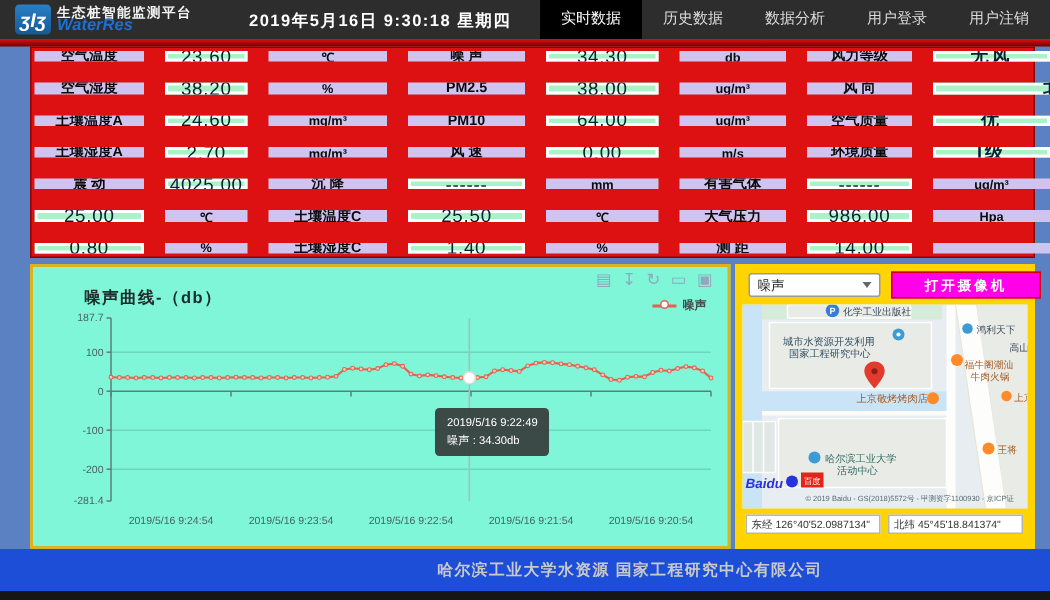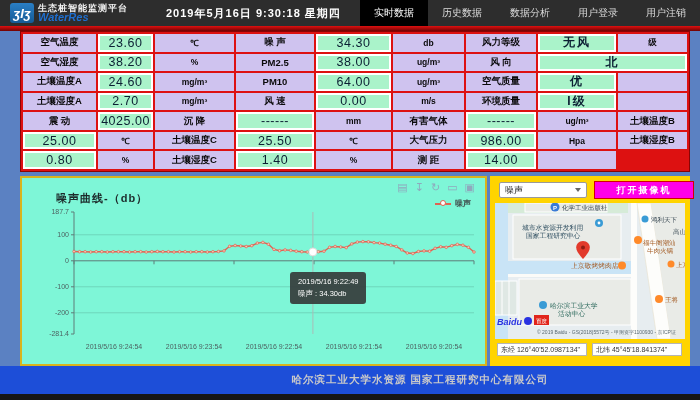--- a/index.html
+++ b/index.html
@@ -20,21 +20,21 @@
   .main-nav { margin-left:auto; display:flex; height:26px; }
   .nav-item { color:#dcdcdc; font-size:10px; line-height:26px; padding:0 14px; cursor:pointer; }
   .nav-item.active { background:#000; color:#fff; }
 
   .red-divider { position:absolute; left:0; top:26px; width:700px; height:5px;
     background:linear-gradient(#e01010,#6e0303); }
 
   
   .sensor-table { position:absolute; left:20px; top:31px; width:670px; height:141px;
     background:#dd1111; border:1px solid #8a0404; padding:2px;
-    display:grid; gap:2px;
+    display:grid; gap:14px;
     grid-template-columns:73px 55px 79px 78px 75px 71px 70px 78px 69px;
     grid-template-rows:repeat(7,1fr); }
   .cell { display:flex; align-items:center; justify-content:center; overflow:hidden; }
   .cell.lab  { background:#cfc3ef; font-size:9.5px; font-weight:bold; color:#0a0a0a; }
   .cell.unit { background:#cfc3ef; font-size:8.5px; font-weight:bold; color:#0a0a0a; }
   .cell.val  { background:#aaf3ca; box-shadow:inset 0 0 0 2px #ffffff;
     font-size:12.5px; color:#0b1f33; letter-spacing:0.5px; }
   .cell.val.txt { font-size:12px; font-weight:bold; letter-spacing:2px; }
 
   

